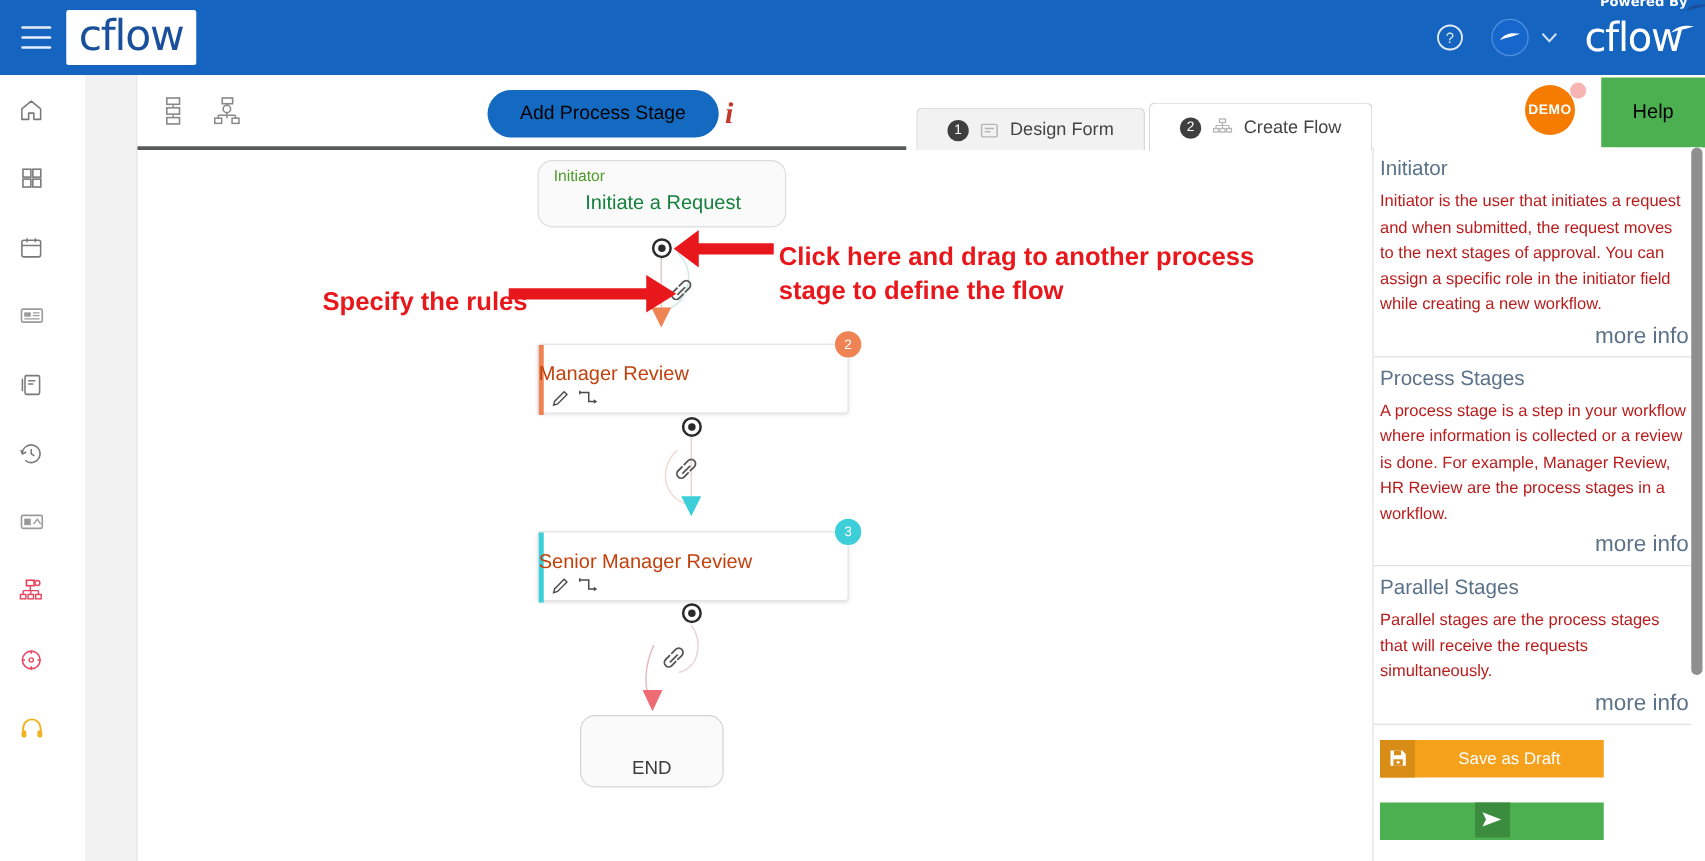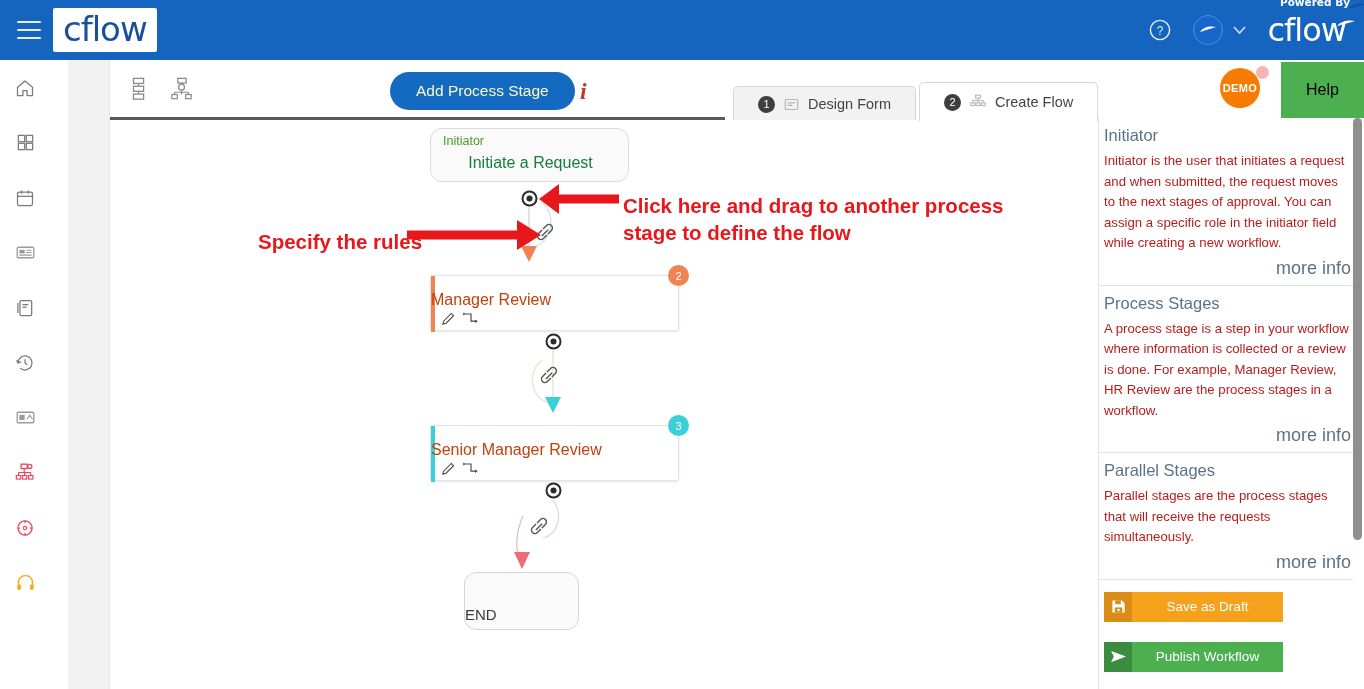--- a/index.html
+++ b/index.html
@@ -77,21 +77,21 @@
     position: absolute; left: 110px; top: 60px; width: 1254px; height: 58px;
     background: #ffffff; display: flex; align-items: center;
   }
   .toolbar-underline {
     position: absolute; left: 110px; top: 117px; width: 615px; height: 3px; background: #58595b;
   }
   .view-icons { display: flex; align-items: center; margin-left: 8px; }
   .view-icon { width: 42px; height: 40px; display:flex; align-items:center; justify-content:center; cursor:pointer; }
   .add-stage-btn {
     position: absolute; left: 390px; top: 72px;
-    background: #1469c0; color: #fef9c3;
+    background: #1469c0; color: #000000;
     border: none; border-radius: 22px;
     padding: 0 26px; height: 38px;
     font-size: 15.5px; font-family: "Liberation Sans", sans-serif;
     cursor: pointer; white-space: nowrap;
   }
   .info-i {
     position: absolute; left: 580px; top: 78px;
     font-family: "Liberation Serif", serif; font-style: italic; font-weight: bold;
     font-size: 24px; color: #c0392b; cursor: pointer;
   }
@@ -163,21 +163,21 @@
     color: #ffffff; font-size: 11px;
     display: flex; align-items: center; justify-content: center;
   }
 
   .node-end {
     left: 353px; top: 452px; width: 115px; height: 58px;
     background: #fafafa; border: 1px solid #d5d5d5; border-radius: 12px;
   }
   .end-label {
     position: absolute; left: 0; right: 0; bottom: 6px;
-    font-size: 15px; color: #3b3b3b;
+    text-align: center; font-size: 15px; color: #3b3b3b;
   }
 
   .anno {
     position: absolute; color: #e8171b;
     font-family: "Liberation Sans", sans-serif;
     font-weight: bold; font-size: 20.5px; line-height: 27px;
     white-space: pre-line;
   }
   .anno-rules { left: 147px; top: 108px; }
   .anno-click { left: 512px; top: 72px; }
@@ -192,21 +192,21 @@
   .side-title { color: #5b7289; font-size: 16.5px; margin-bottom: 6px; }
   .side-body { color: #b91c1c; font-size: 13.2px; line-height: 20.5px; }
   .side-more { color: #5b7289; font-size: 18px; text-align: right; margin-top: 4px; cursor: pointer; }
   .side-actions { padding: 12px 5px 5px 5px; }
   .act-btn {
     display: flex; align-items: center; width: 179px; height: 30px;
     border: none; color: #ffffff; font-size: 13.5px; cursor: pointer;
     margin-bottom: 20px; padding: 0;
   }
   .act-draft { background: #f5a11b; }
-  .act-publish { background: #4caf50; }
+  .act-publish { background: #4caf50; flex-direction: column; }
   .act-ico {
     width: 28px; height: 30px; display:flex; align-items:center; justify-content:center; flex: 0 0 28px;
   }
   .act-draft .act-ico { background: #d98d17; }
   .act-publish .act-ico { background: #3b8c3f; }
   .act-label { flex: 1; text-align: center; }
 
   .side-scroll {
     position: absolute; right: 2px; top: 118px; width: 9px; height: 422px;
     background: #8f8f8f; border-radius: 5px; cursor: pointer;

